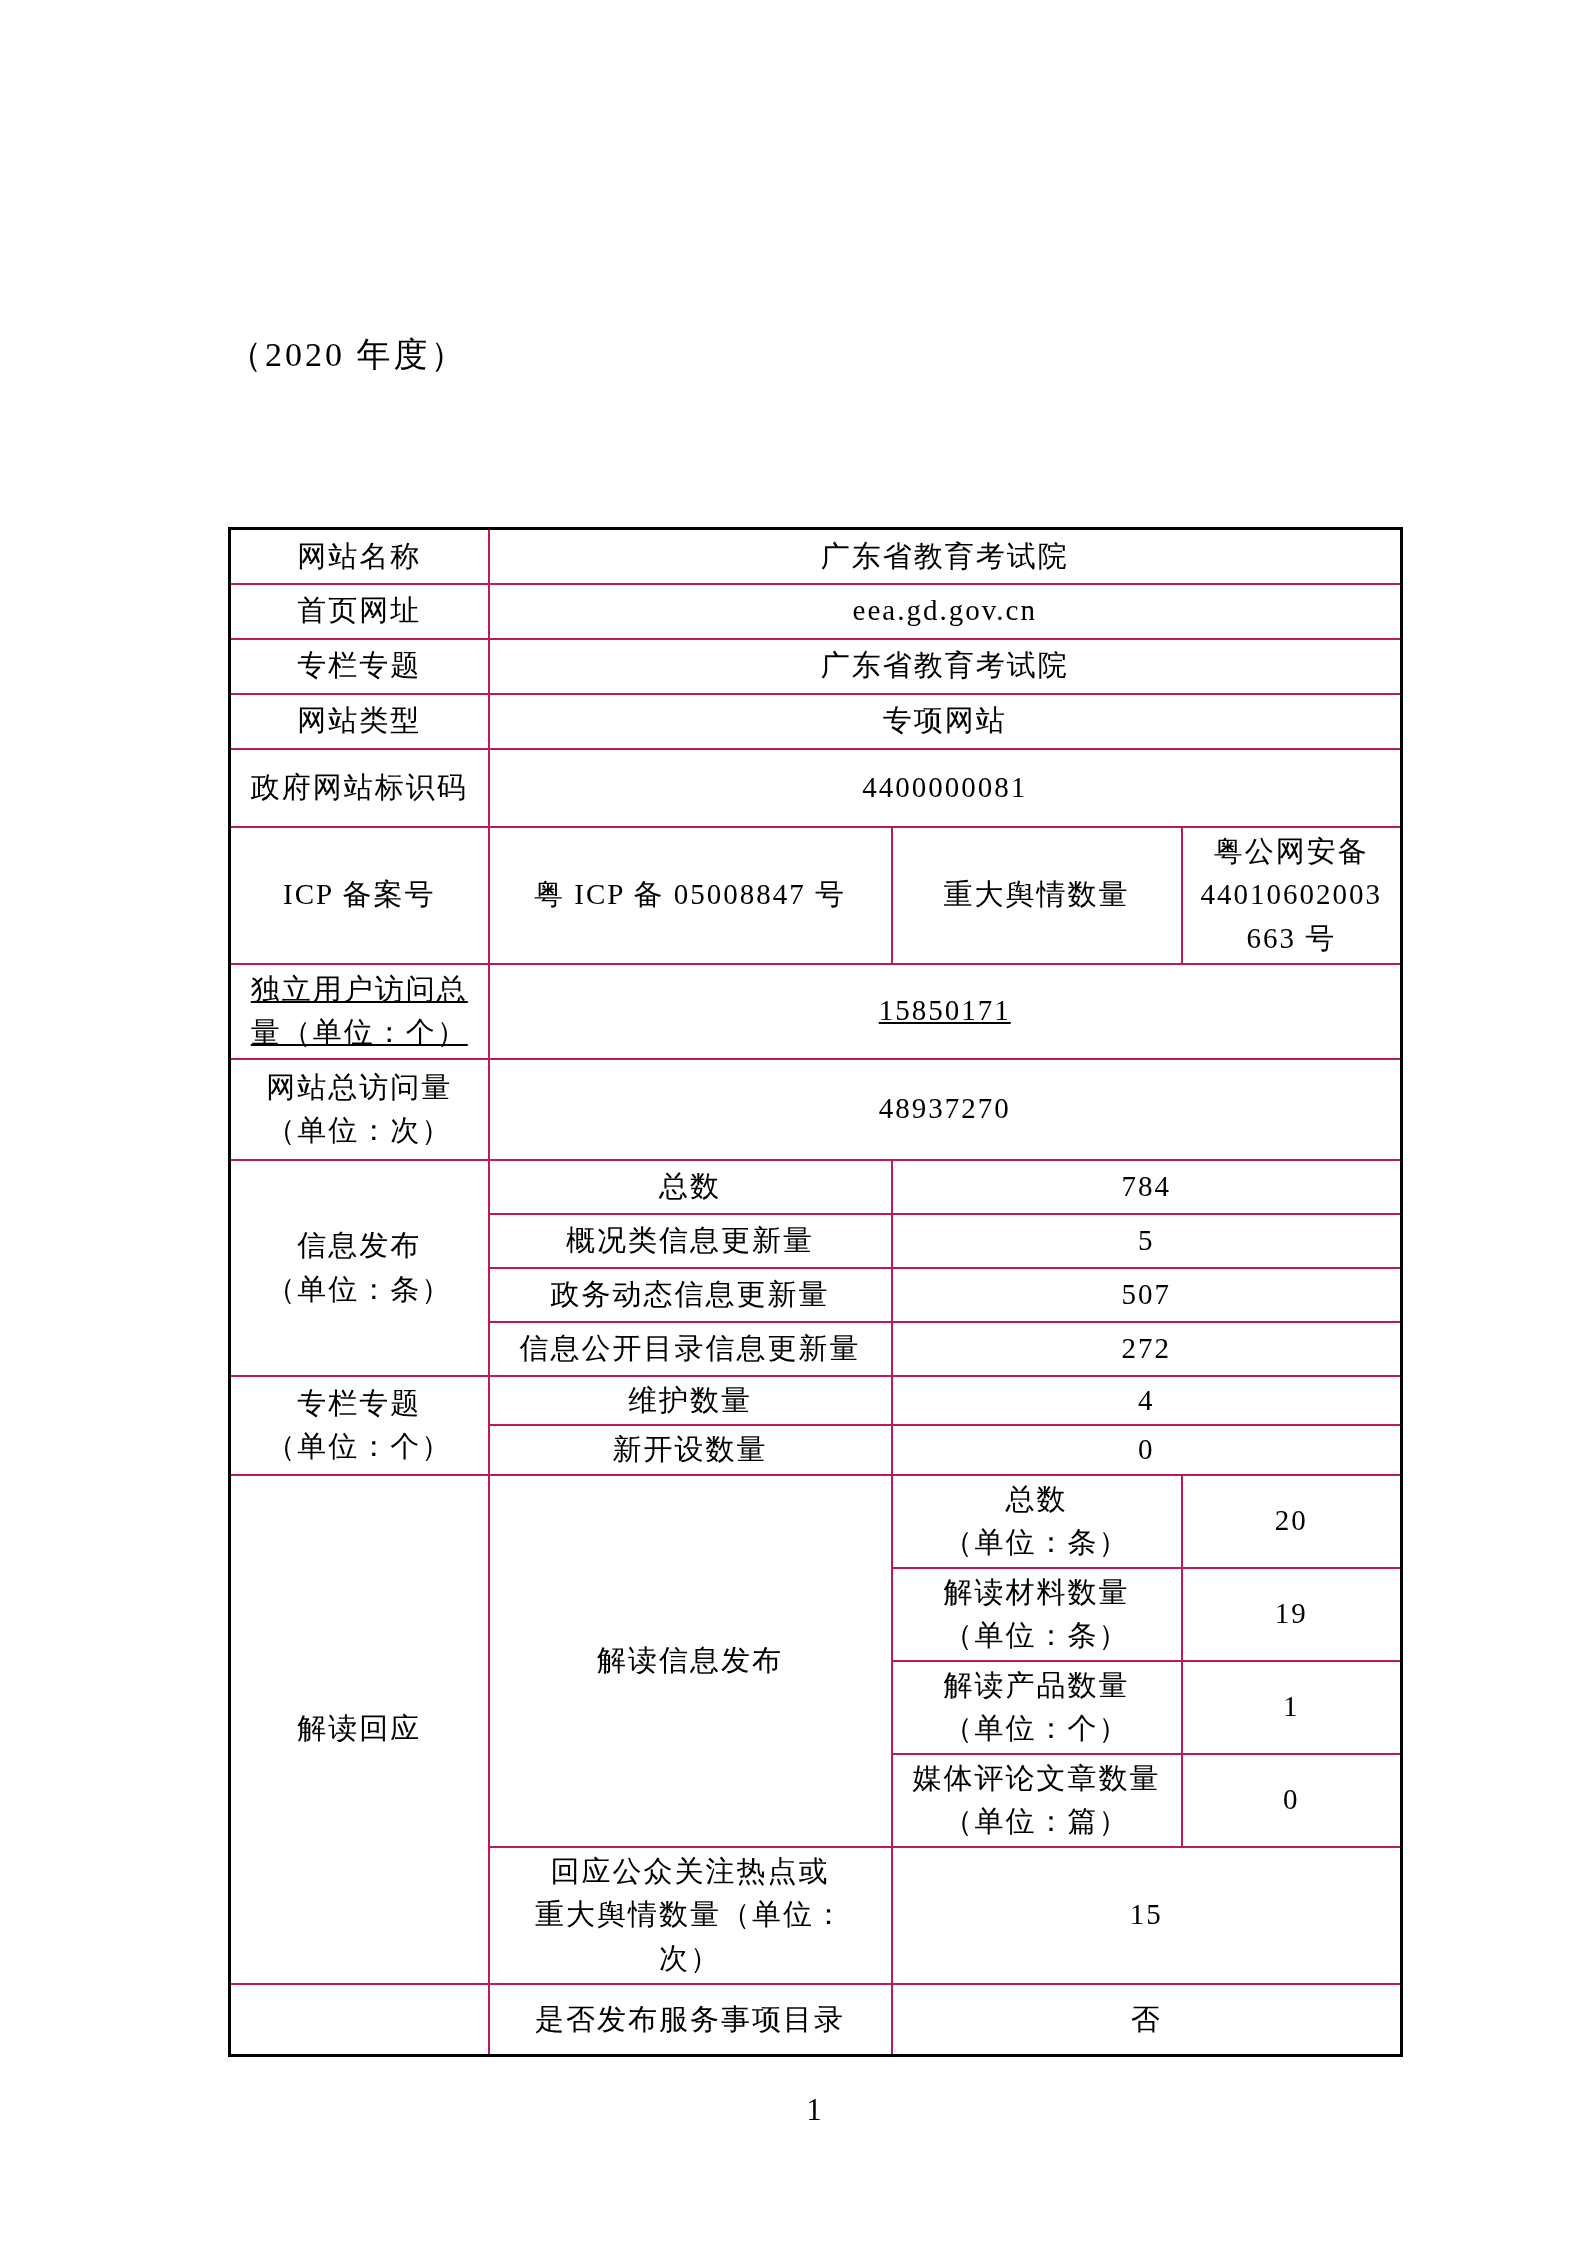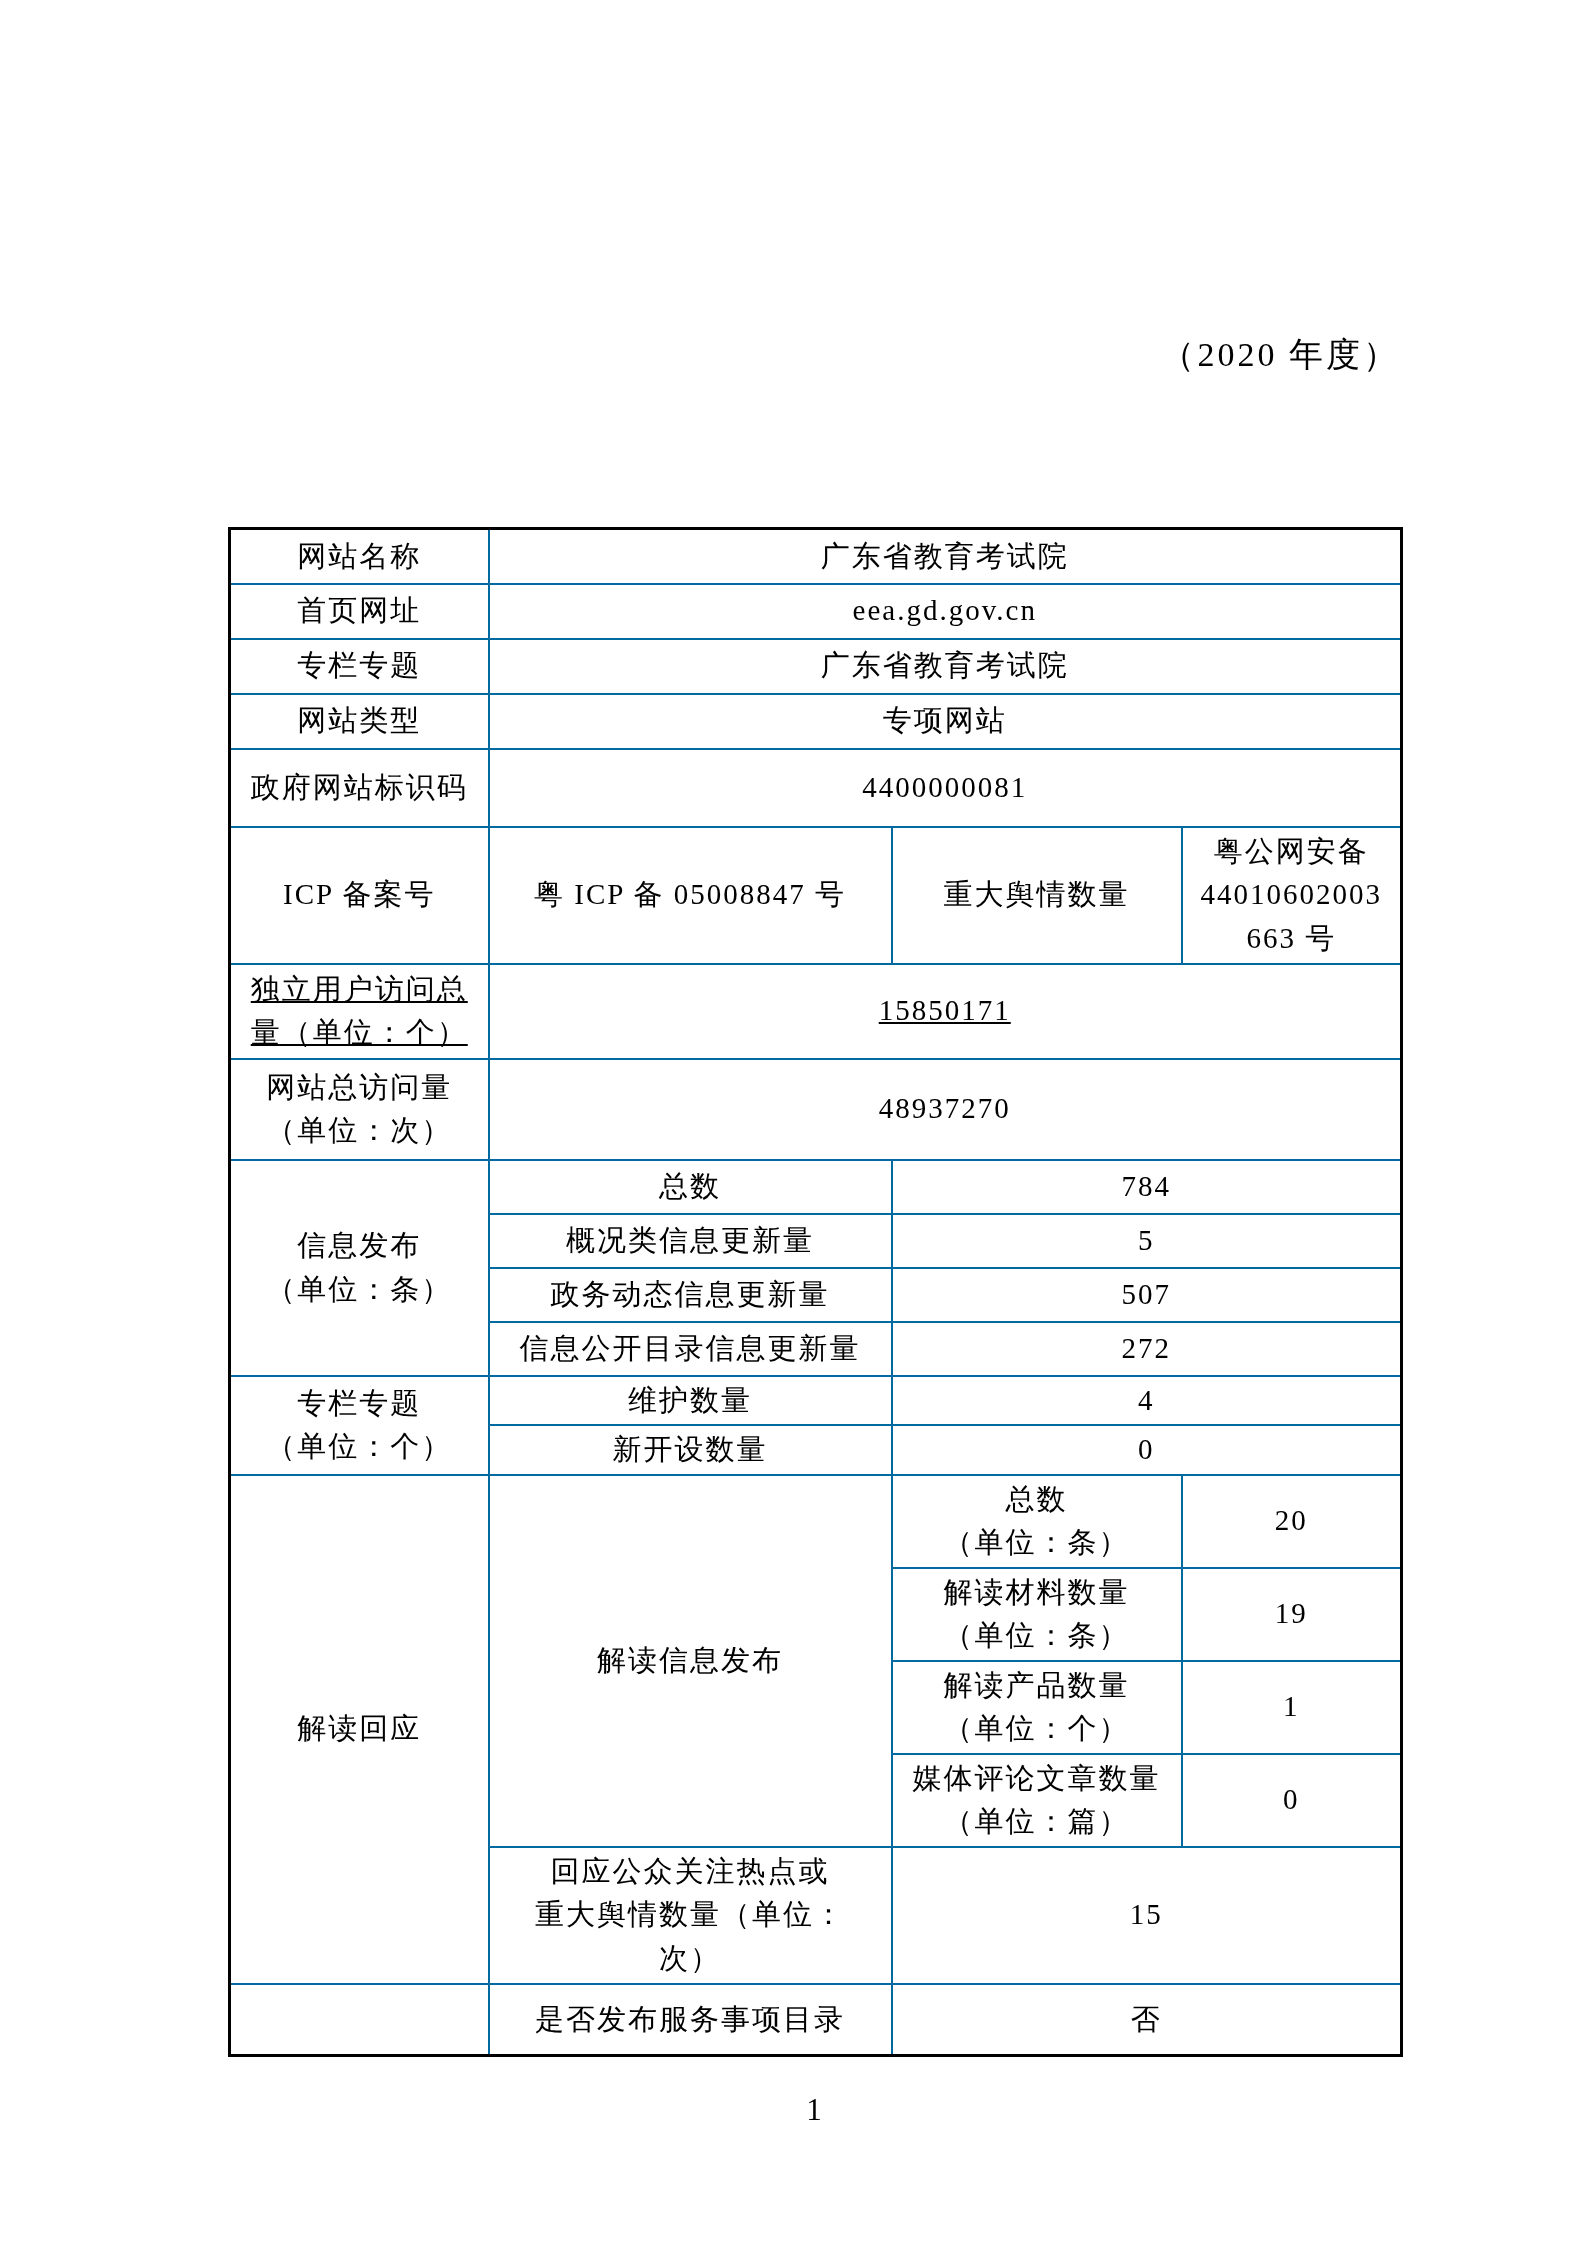--- a/index.html
+++ b/index.html
@@ -11,34 +11,34 @@
   }
   .content { position:absolute; left:228px; top:0; width:1172px; height:2245px; }
   .doc-title {
     position:absolute; top:205px; left:0; width:100%;
     text-align:center; margin:0;
     font-family:"Liberation Sans","DejaVu Sans",sans-serif;
     font-weight:bold; font-size:57px; letter-spacing:5px;
   }
   .doc-subtitle {
     position:absolute; top:332px; left:0; width:100%;
-    text-align:right; font-size:34px; letter-spacing:3px;
+    text-align:left; font-size:34px; letter-spacing:3px;
   }
   .filing-unit {
     position:absolute; top:476px; left:0;
     font-family:"Liberation Sans","DejaVu Sans",sans-serif;
     font-weight:bold; font-size:30px; letter-spacing:1px;
   }
   table.report-table {
     position:absolute; top:527px; left:0; width:1172px;
     border-collapse:collapse; table-layout:fixed;
     border:3px solid #000;
   }
   table.report-table td {
-    border:2px solid #0369a1;
+    border:2px solid #be185d;
     text-align:center; vertical-align:middle;
     font-size:29px; letter-spacing:2px;
     padding:2px 8px;
     white-space:pre-line;
     line-height:1.5;
     overflow:hidden;
   }
   tr.h55 { height:55px; }
   tr.h62 { height:78px; }
   tr.h137 { height:137px; }

